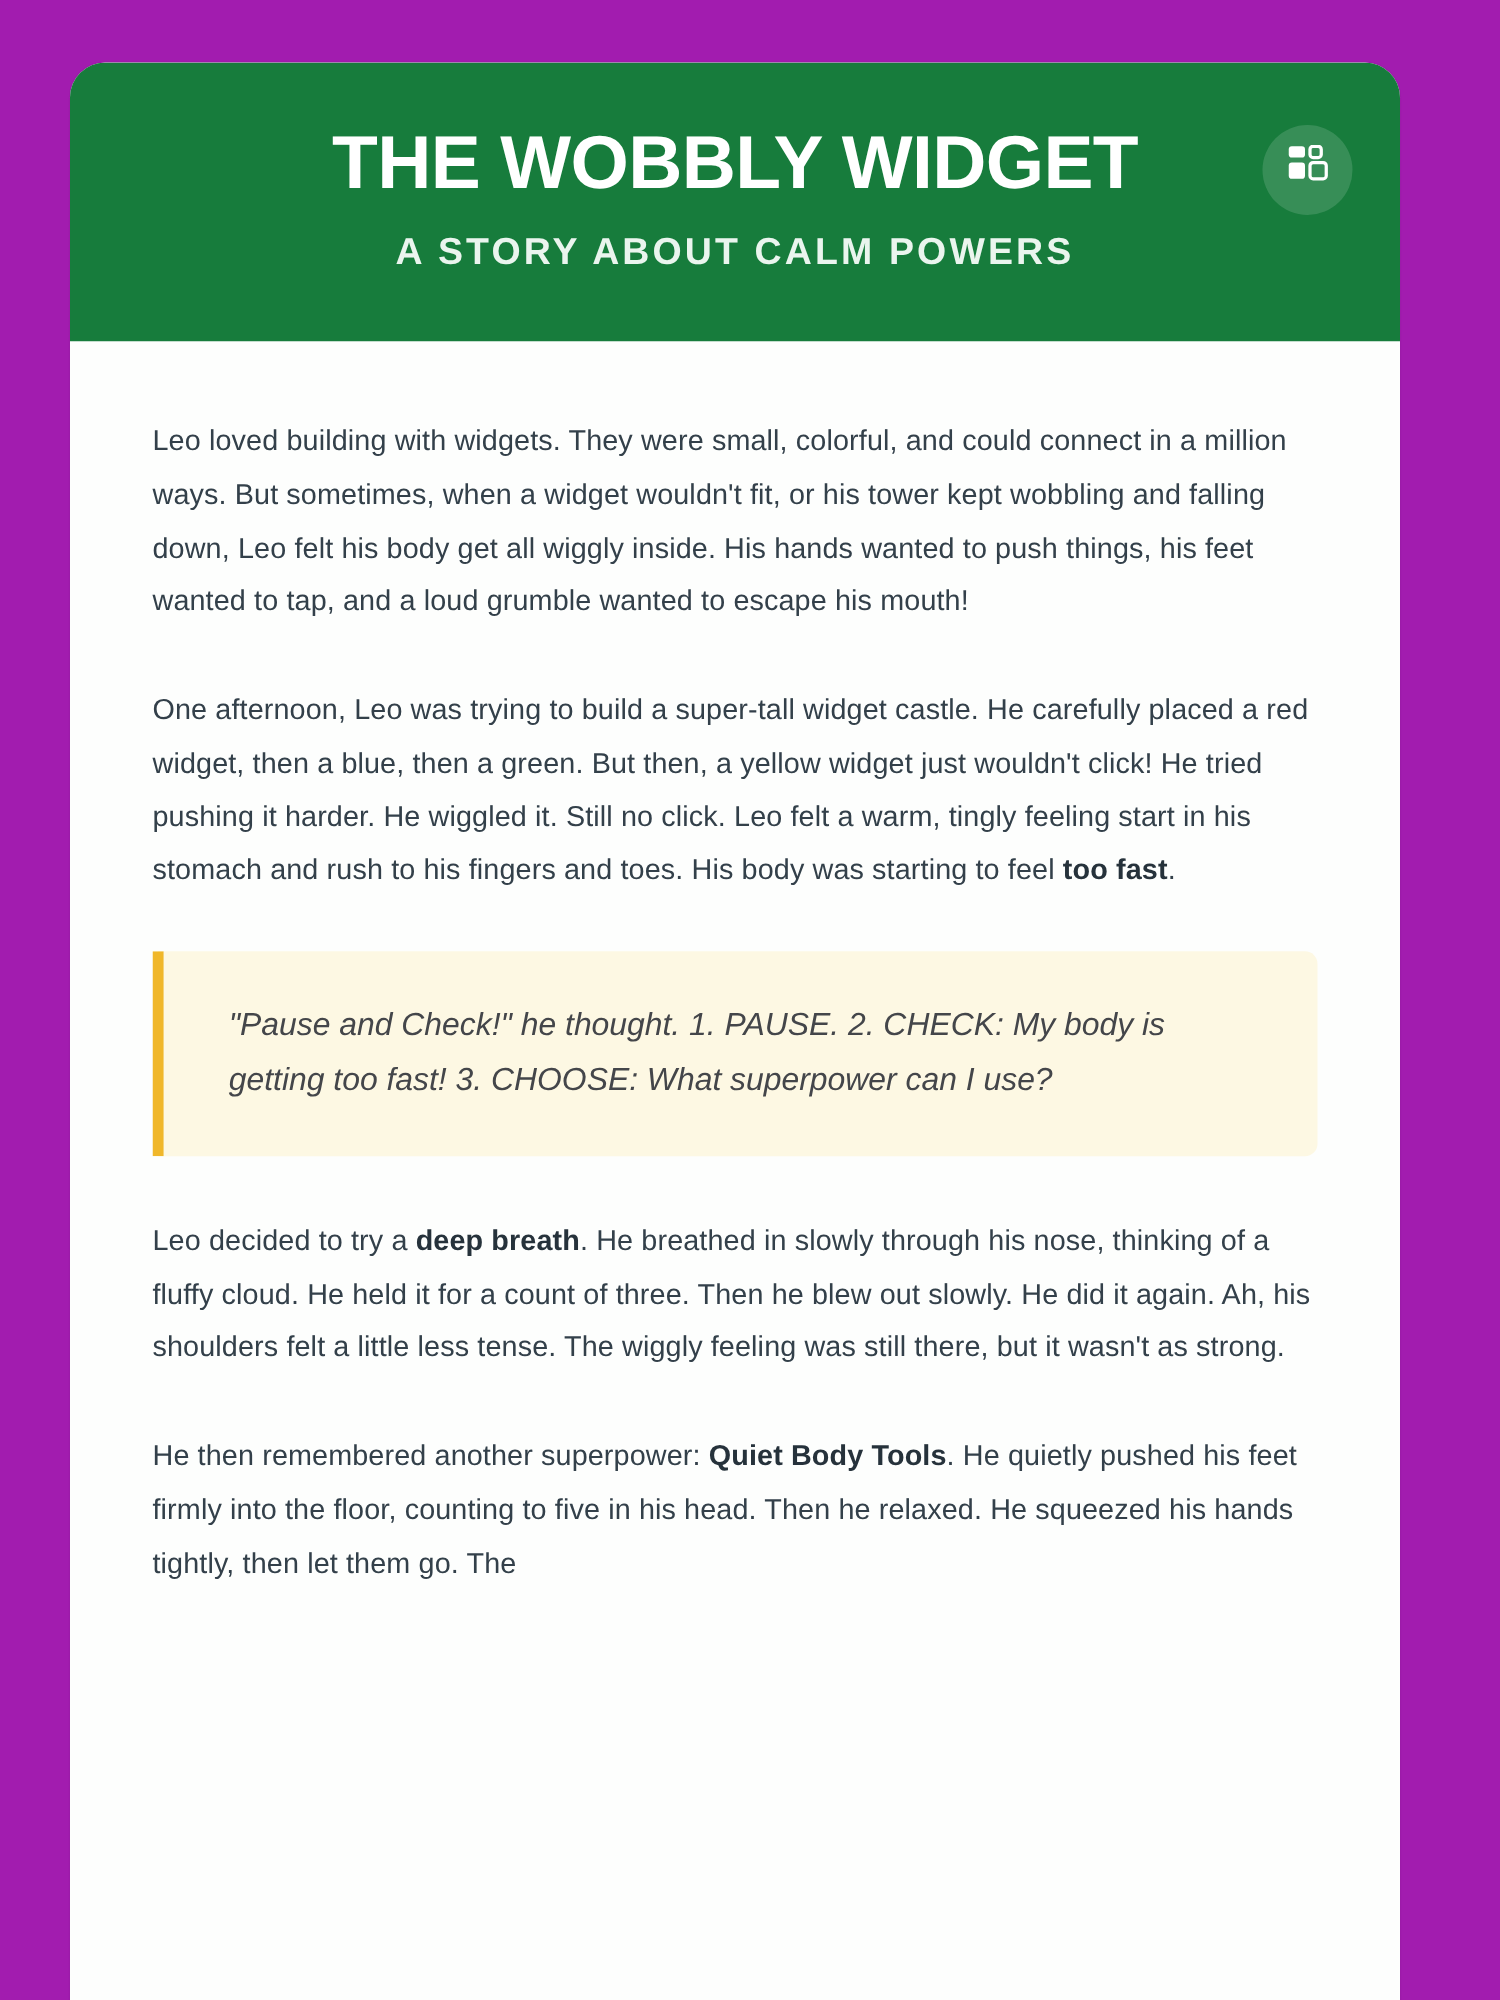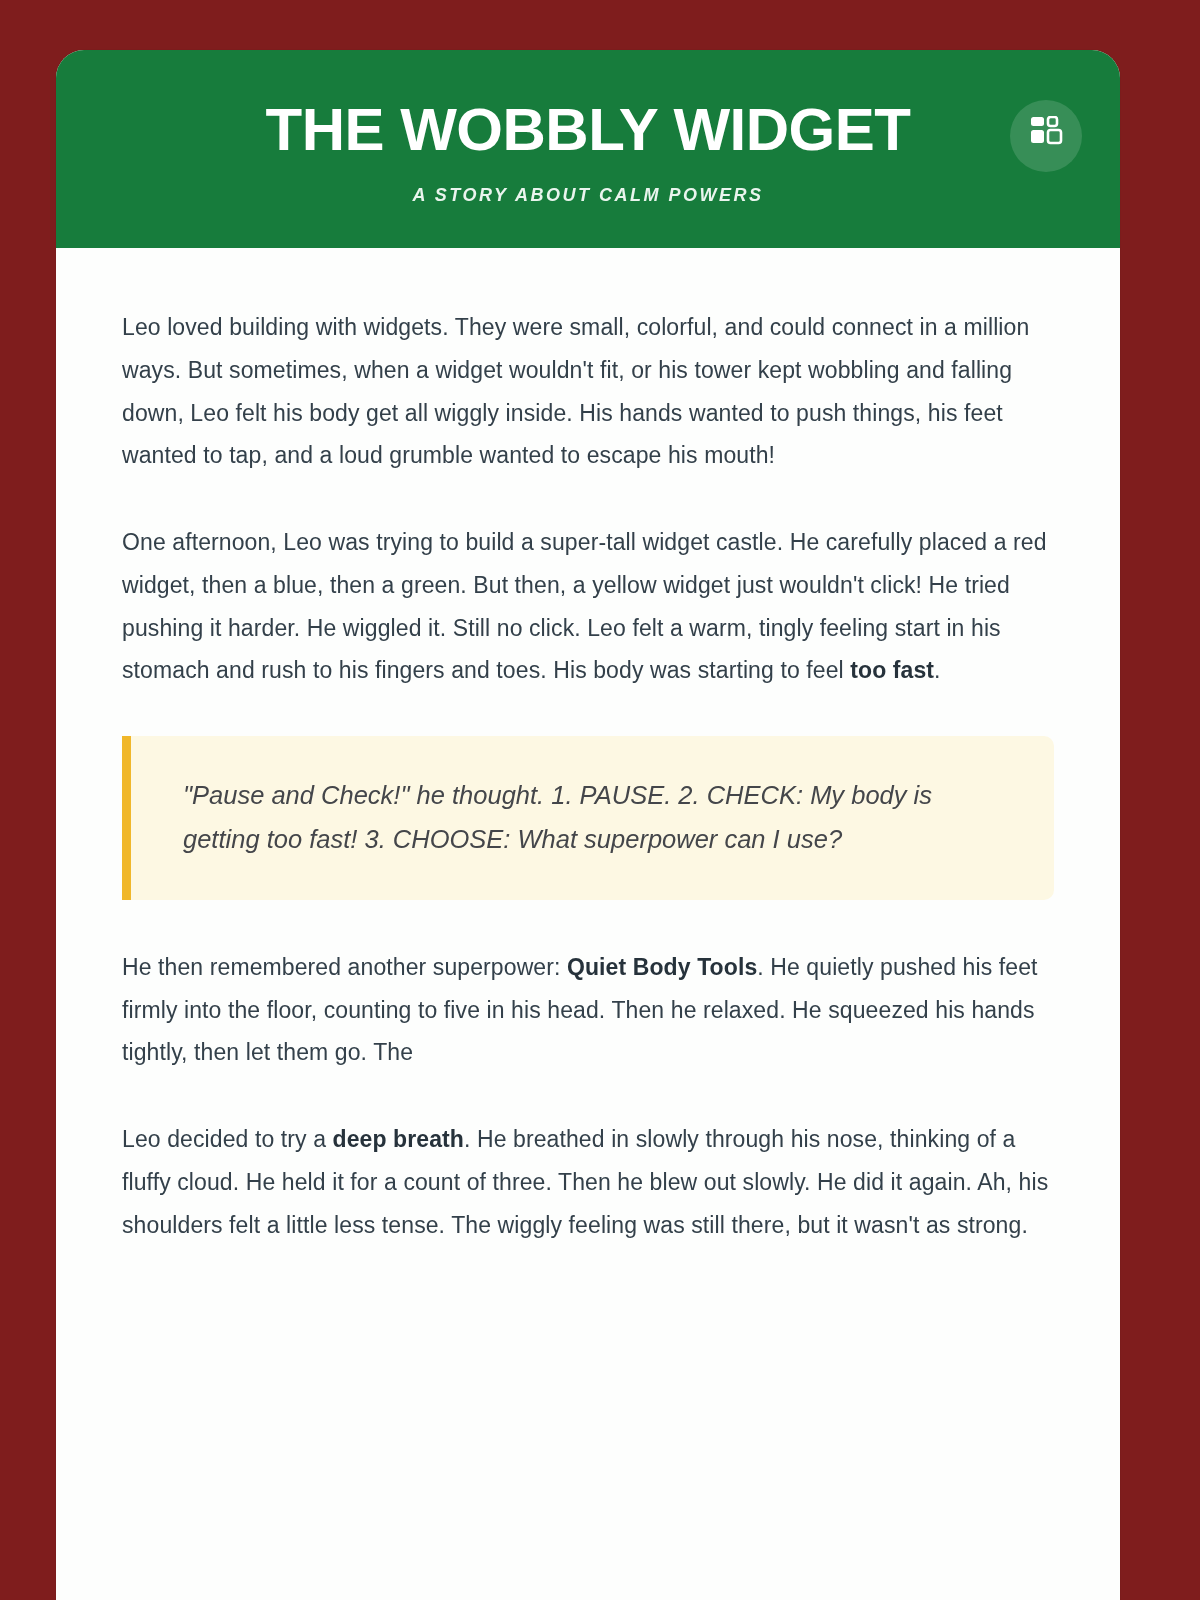--- a/index.html
+++ b/index.html
@@ -7,21 +7,21 @@
     padding: 0;
     background: #ffffff;
     width: 1200px;
     height: 1600px;
     font-family: "Liberation Sans", sans-serif;
   }
   .page {
     position: relative;
     width: 1200px;
     height: 1600px;
-    background: #7f1d1d;
+    background: #a21caf;
     overflow: hidden;
   }
   .card {
     position: absolute;
     left: 56px;
     top: 50px;
     width: 1064px;
     min-height: 1560px;
     background: #fdfefd;
     border-radius: 28px 28px 0 0;
@@ -37,24 +37,23 @@
   .header-title {
     margin: 0;
     color: #ffffff;
     font-size: 60px;
     font-weight: bold;
     letter-spacing: -0.5px;
     line-height: 1.05;
     text-transform: uppercase;
   }
   .header-subtitle {
-    margin: 24px 0 0 0;
+    margin: 24px 0 12px 0;
     color: #eaf5ee;
-    font-size: 18px;
-    font-style: italic;
+    font-size: 30px;
     font-weight: bold;
     letter-spacing: 2.5px;
     text-transform: uppercase;
   }
   .header-badge {
     position: absolute;
     right: 38px;
     top: 50px;
     width: 72px;
     height: 72px;
@@ -114,18 +113,18 @@
     </div>
 
     <div class="content">
       <p class="body-text">Leo loved building with widgets. They were small, colorful, and could connect in a million ways. But sometimes, when a widget wouldn't fit, or his tower kept wobbling and falling down, Leo felt his body get all wiggly inside. His hands wanted to push things, his feet wanted to tap, and a loud grumble wanted to escape his mouth!</p>
       <p class="body-text">One afternoon, Leo was trying to build a super-tall widget castle. He carefully placed a red widget, then a blue, then a green. But then, a yellow widget just wouldn't click! He tried pushing it harder. He wiggled it. Still no click. Leo felt a warm, tingly feeling start in his stomach and rush to his fingers and toes. His body was starting to feel <b>too fast</b>.</p>
 
       <div class="callout" style="background: rgb(253, 248, 227); border-left-color: rgb(240, 183, 42);">
         <p class="callout-text">"Pause and Check!" he thought. 1. PAUSE. 2. CHECK: My body is getting too fast! 3. CHOOSE: What superpower can I use?</p>
       </div>
 
+      <p class="body-text">Leo decided to try a <b>deep breath</b>. He breathed in slowly through his nose, thinking of a fluffy cloud. He held it for a count of three. Then he blew out slowly. He did it again. Ah, his shoulders felt a little less tense. The wiggly feeling was still there, but it wasn't as strong.</p>
       <p class="body-text">He then remembered another superpower: <b>Quiet Body Tools</b>. He quietly pushed his feet firmly into the floor, counting to five in his head. Then he relaxed. He squeezed his hands tightly, then let them go. The</p>
-      <p class="body-text">Leo decided to try a <b>deep breath</b>. He breathed in slowly through his nose, thinking of a fluffy cloud. He held it for a count of three. Then he blew out slowly. He did it again. Ah, his shoulders felt a little less tense. The wiggly feeling was still there, but it wasn't as strong.</p>
     </div>
 
   </div>
 </div>
 
 </body></html>

